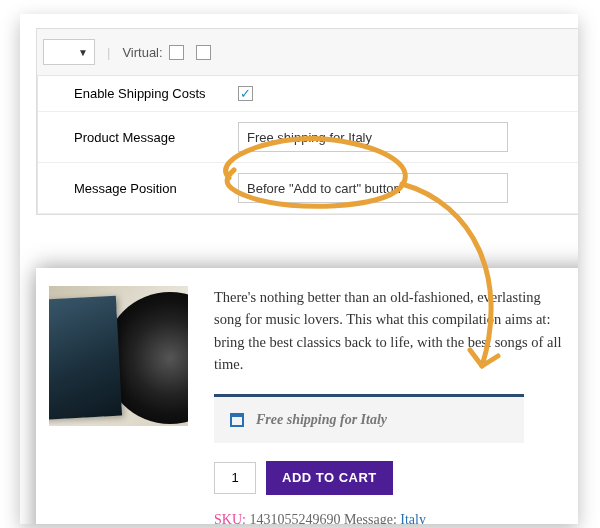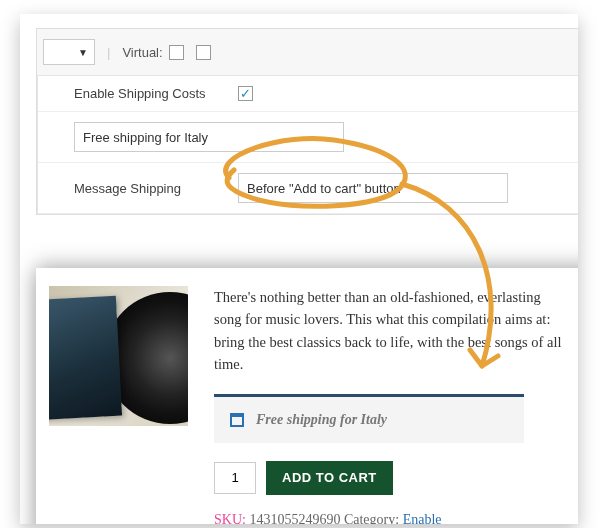--- a/index.html
+++ b/index.html
@@ -61,21 +61,21 @@
     line-height: 1;
   }
   .form-area { background: #fff; border-left: 1px solid #e5e5e5; margin-left: 0; }
   .form-row {
     display: flex;
     align-items: center;
     padding: 10px 6px 10px 36px;
     border-bottom: 1px solid #eee;
     font-size: 13px;
   }
-  .form-row label { width: 164px; color: #404040; }
+  .form-row label { width: 164px; color: #000000; }
   .form-row .value-cell { flex: 1; }
   .text-input, .select-input {
     width: 270px;
     height: 30px;
     border: 1px solid #ccc;
     background: #fff;
     padding: 0 8px;
     font-size: 13px;
     color: #333;
     font-family: inherit;
@@ -155,21 +155,21 @@
   .cart-row { display: flex; align-items: center; gap: 10px; margin-bottom: 14px; }
   .qty-input {
     width: 42px; height: 32px;
     border: 1px solid #ccc;
     text-align: center;
     font-size: 13px;
     font-family: Arial, sans-serif;
     background: #fff;
   }
   .add-to-cart-btn {
-    background: #14532d;
+    background: #4c1d95;
     color: #fff;
     border: none;
     height: 34px;
     padding: 0 16px;
     font-size: 13px;
     font-weight: bold;
     letter-spacing: 0.5px;
     font-family: Arial, sans-serif;
     cursor: pointer;
   }
@@ -205,26 +205,27 @@
     </div>
 
     <div class="form-area">
       <div class="form-row">
         <label>Enable Shipping Costs</label>
         <div class="value-cell">
           <span class="checkbox checked"></span>
         </div>
       </div>
       <div class="form-row">
+        <label>Product Message</label>
         <div class="value-cell">
           <input type="text" class="text-input" value="Free shipping for Italy" style="">
         </div>
       </div>
       <div class="form-row">
-        <label>Message Shipping</label>
+        <label>Message Position</label>
         <div class="value-cell">
           <input type="text" class="select-input" value="Before &quot;Add to cart&quot; button" style="">
         </div>
       </div>
     </div>
   </div>
 
   <div class="frontend-preview">
     <div class="thumb">
       <div class="vinyl"></div>
@@ -239,22 +240,22 @@
       </div>
 
       <div class="cart-row">
         <input class="qty-input" value="1" style="">
         <button class="add-to-cart-btn">ADD TO CART</button>
       </div>
 
       <div class="meta-row">
         <span class="sku-label">SKU:</span>
         <span>1431055249690</span>
-        <span>Category:</span>
-        <span class="link">Enable</span>
+        <span>Message:</span>
+        <span class="link">Italy</span>
       </div>
     </div>
   </div>
 
   <svg class="annotation" viewBox="0 0 320 300">
 
     <path d="M 15 44
              C -5 22, 70 -2, 120 6
              C 175 14, 204 34, 186 54
              C 168 74, 80 78, 38 64

